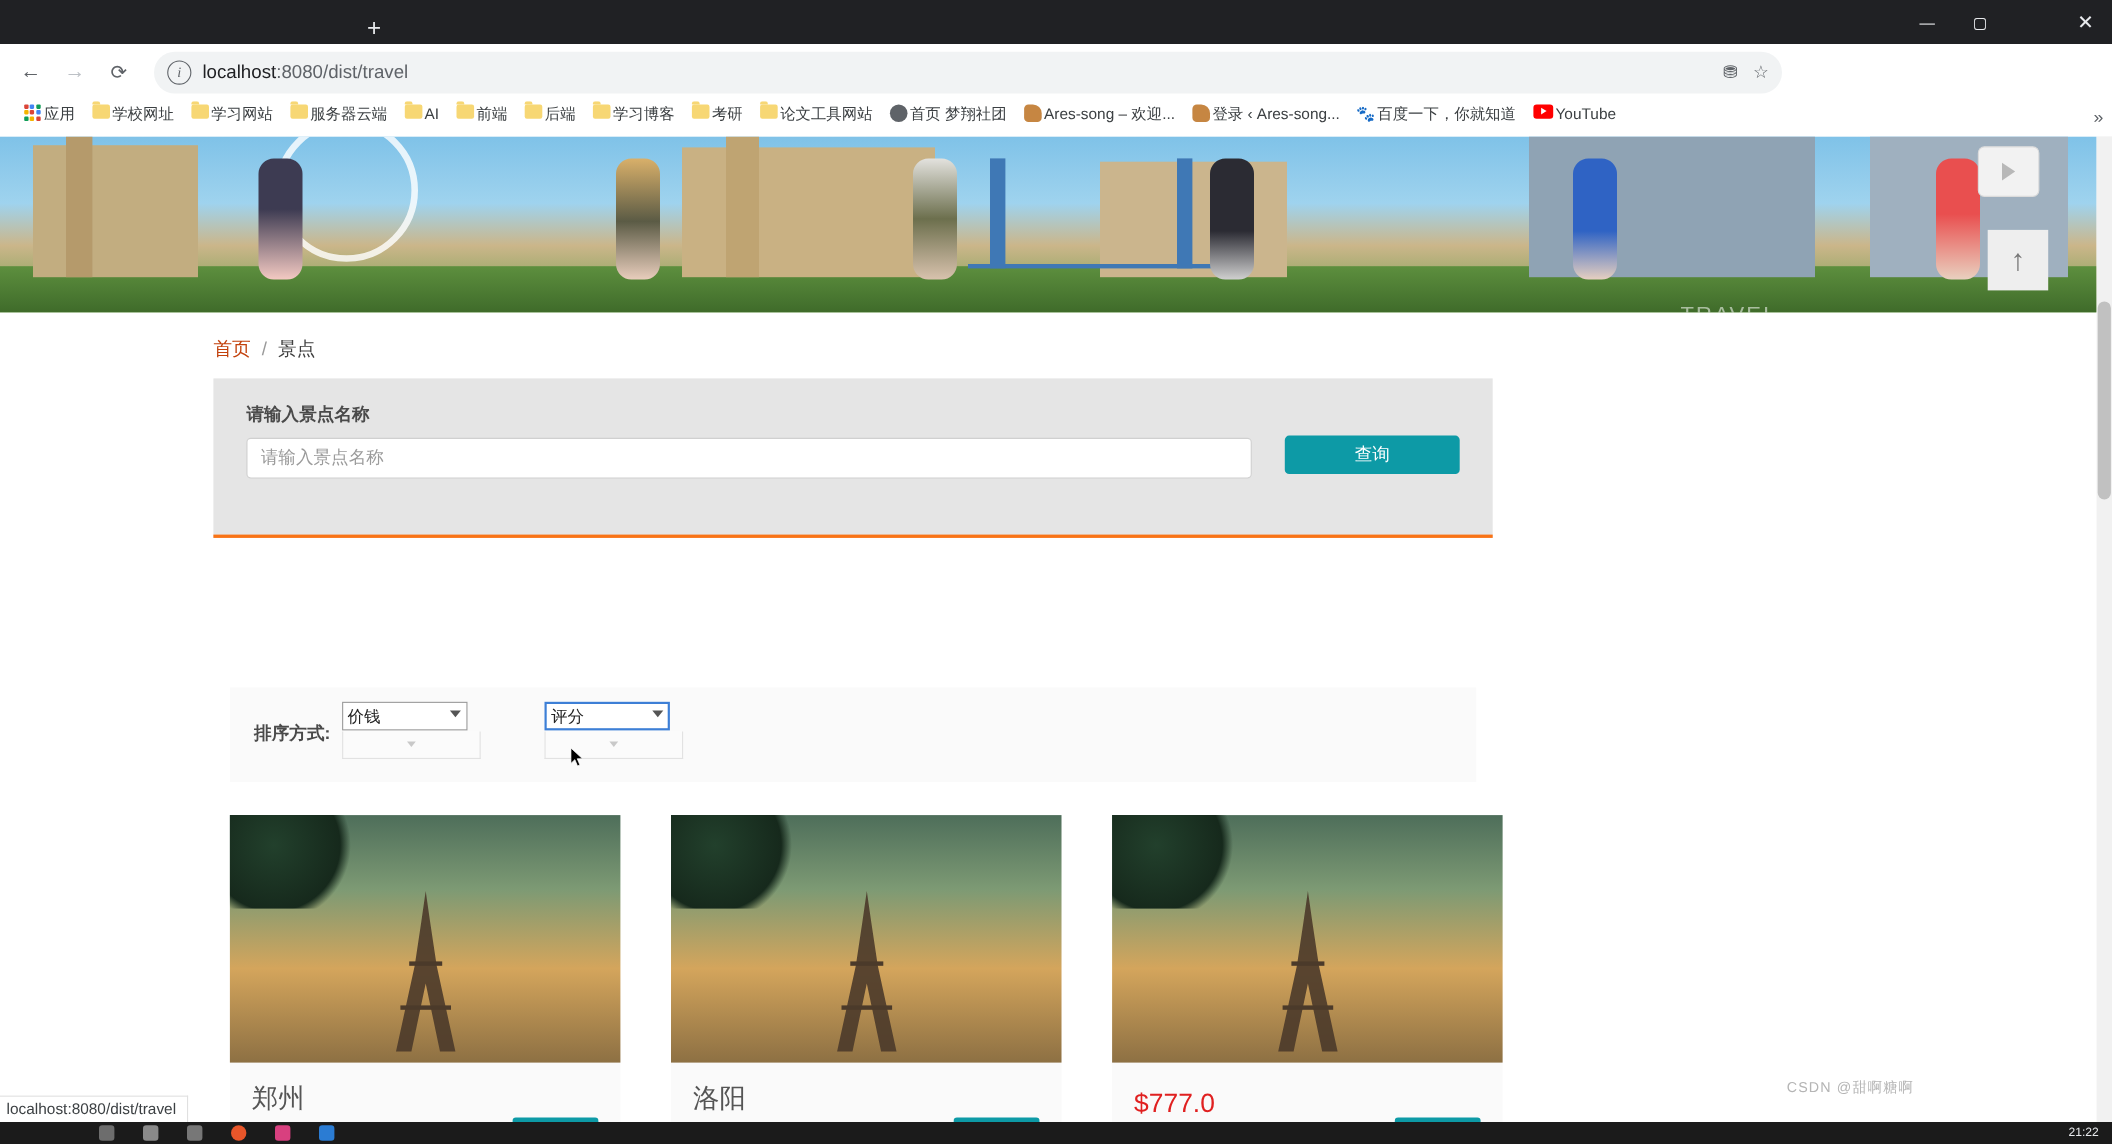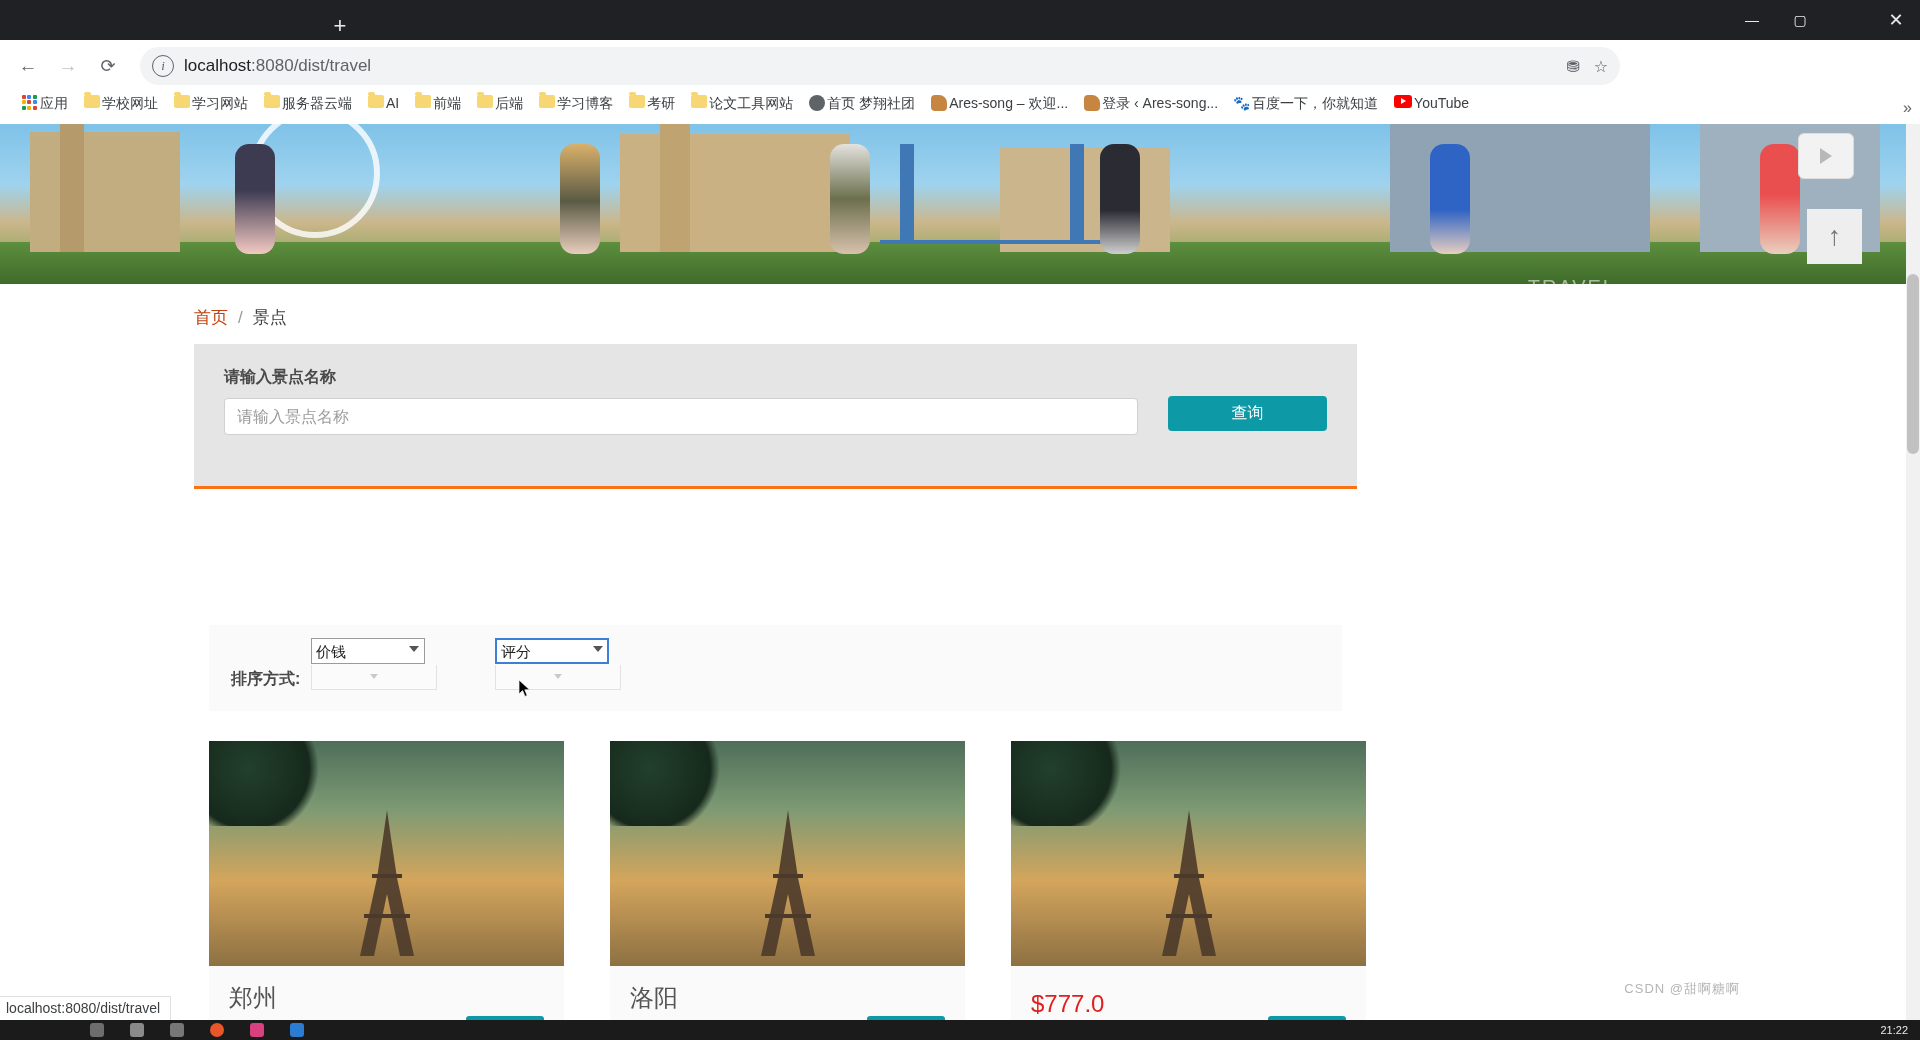--- a/index.html
+++ b/index.html
@@ -161,21 +161,21 @@
     color: #fff; border: none; border-radius: 4px;
     font-size: 16px; cursor: pointer;
     font-family: "Liberation Sans", sans-serif;
   }
 
   .sort-panel {
     position: absolute; left: 209px; top: 341px;
     width: 1133px; height: 86px; background: #fafafa;
   }
   .sort-label {
-    position: absolute; left: 22px; top: 44px;
+    position: absolute; left: 22px; top: 32px;
     font-size: 16px; font-weight: bold; color: #4a4a4a;
   }
   .sel-wrap { position: absolute; top: 13px; }
   .sel-price { left: 102px; }
   .sel-rating { left: 250px; margin-left: 36px; }
   .native-sel {
     width: 114px; height: 26px;
     font-size: 15px; color: #222;
     border: 1px solid #9a9a9a; background: #fff;
     padding: 0 4px;

